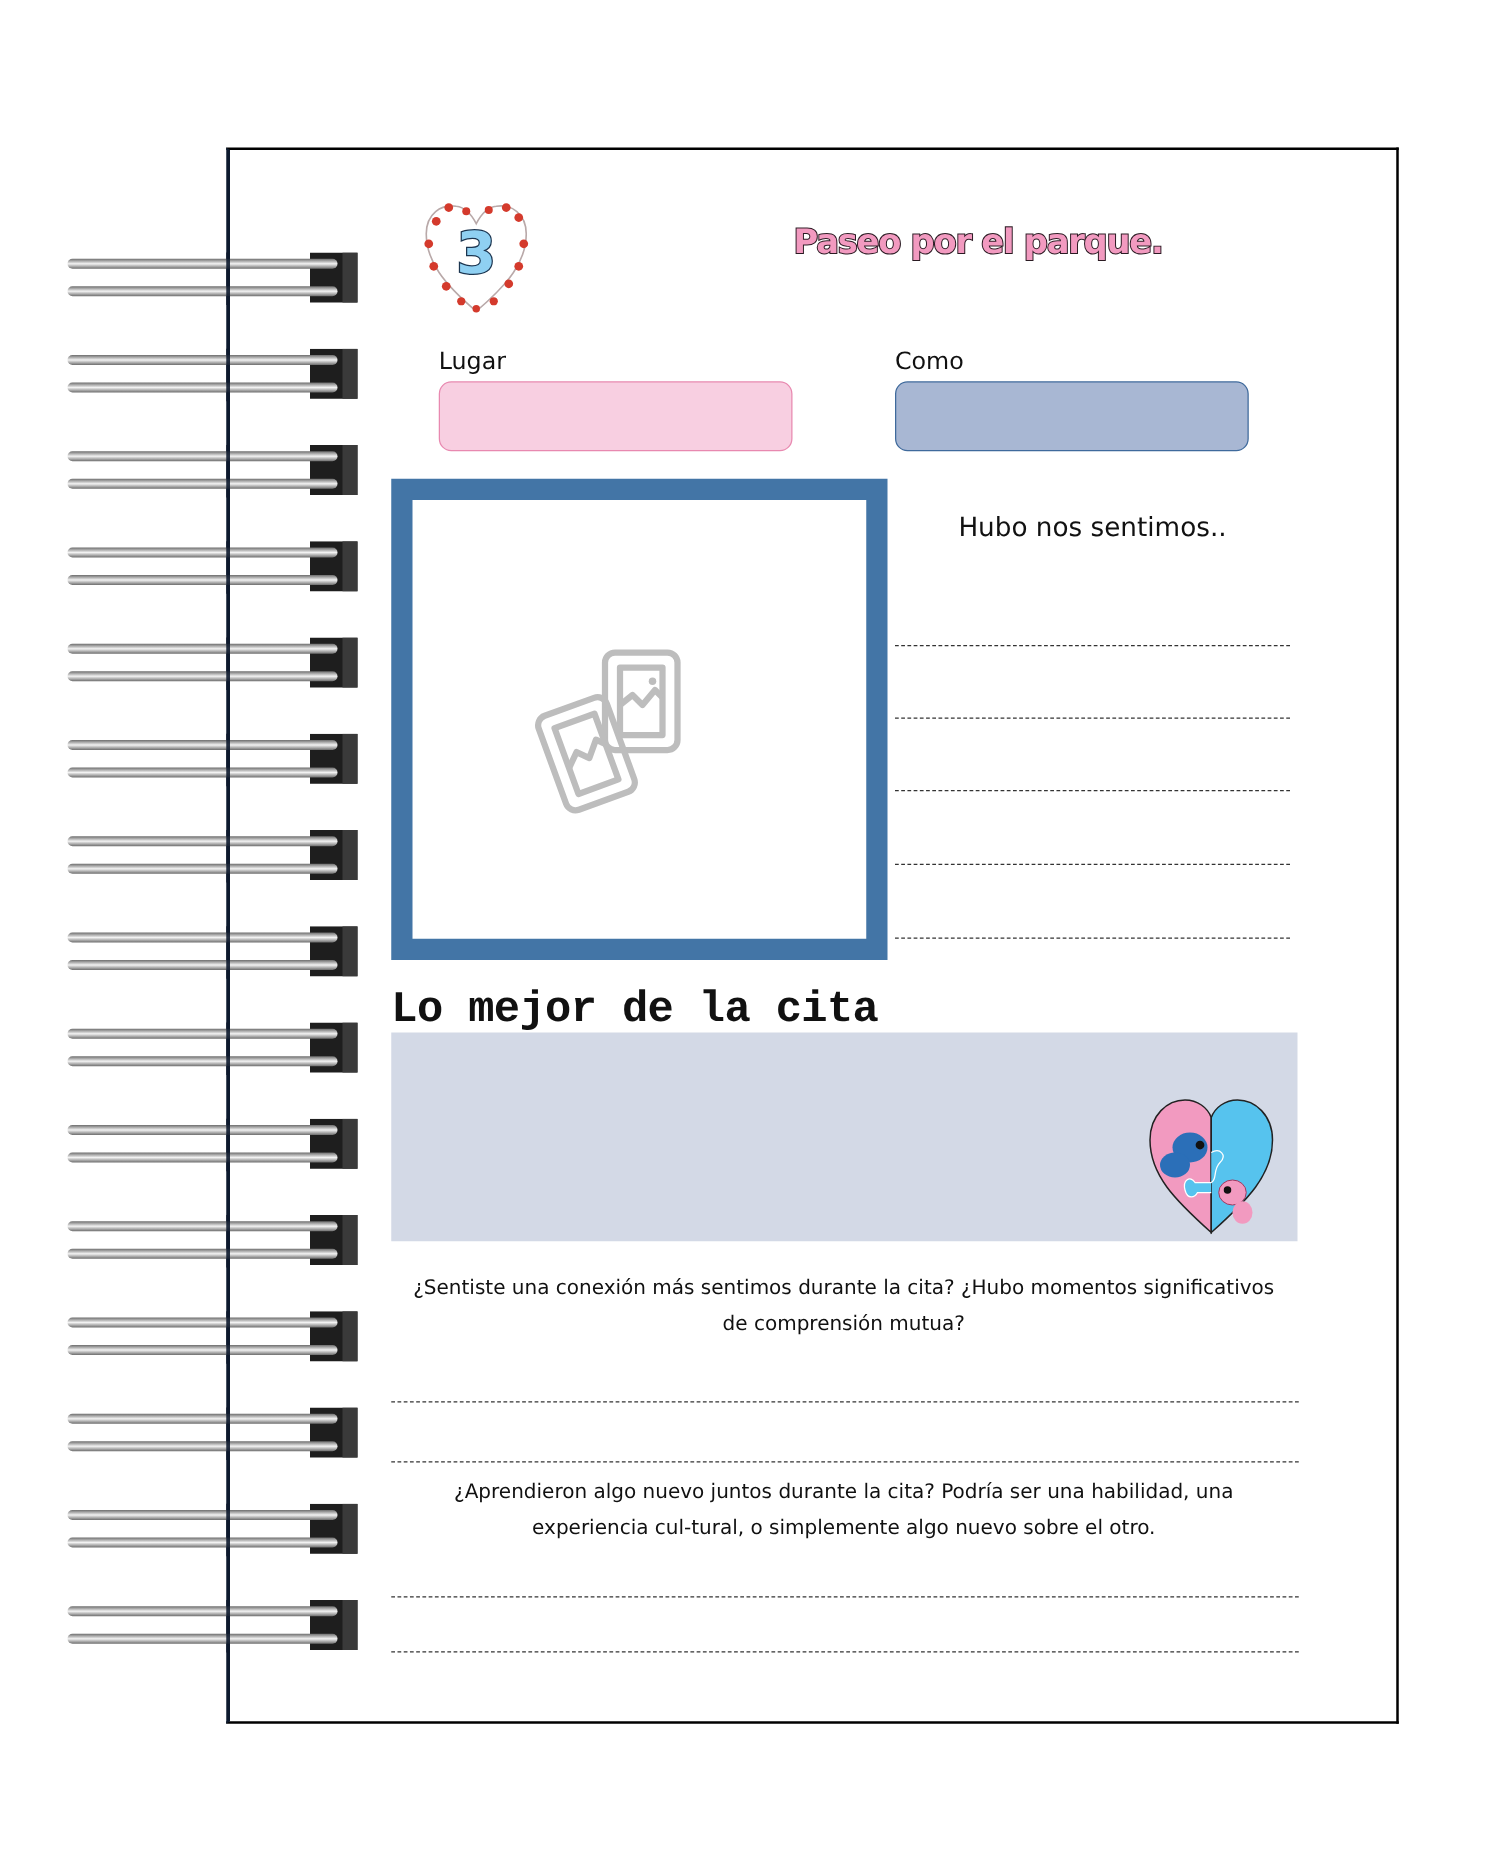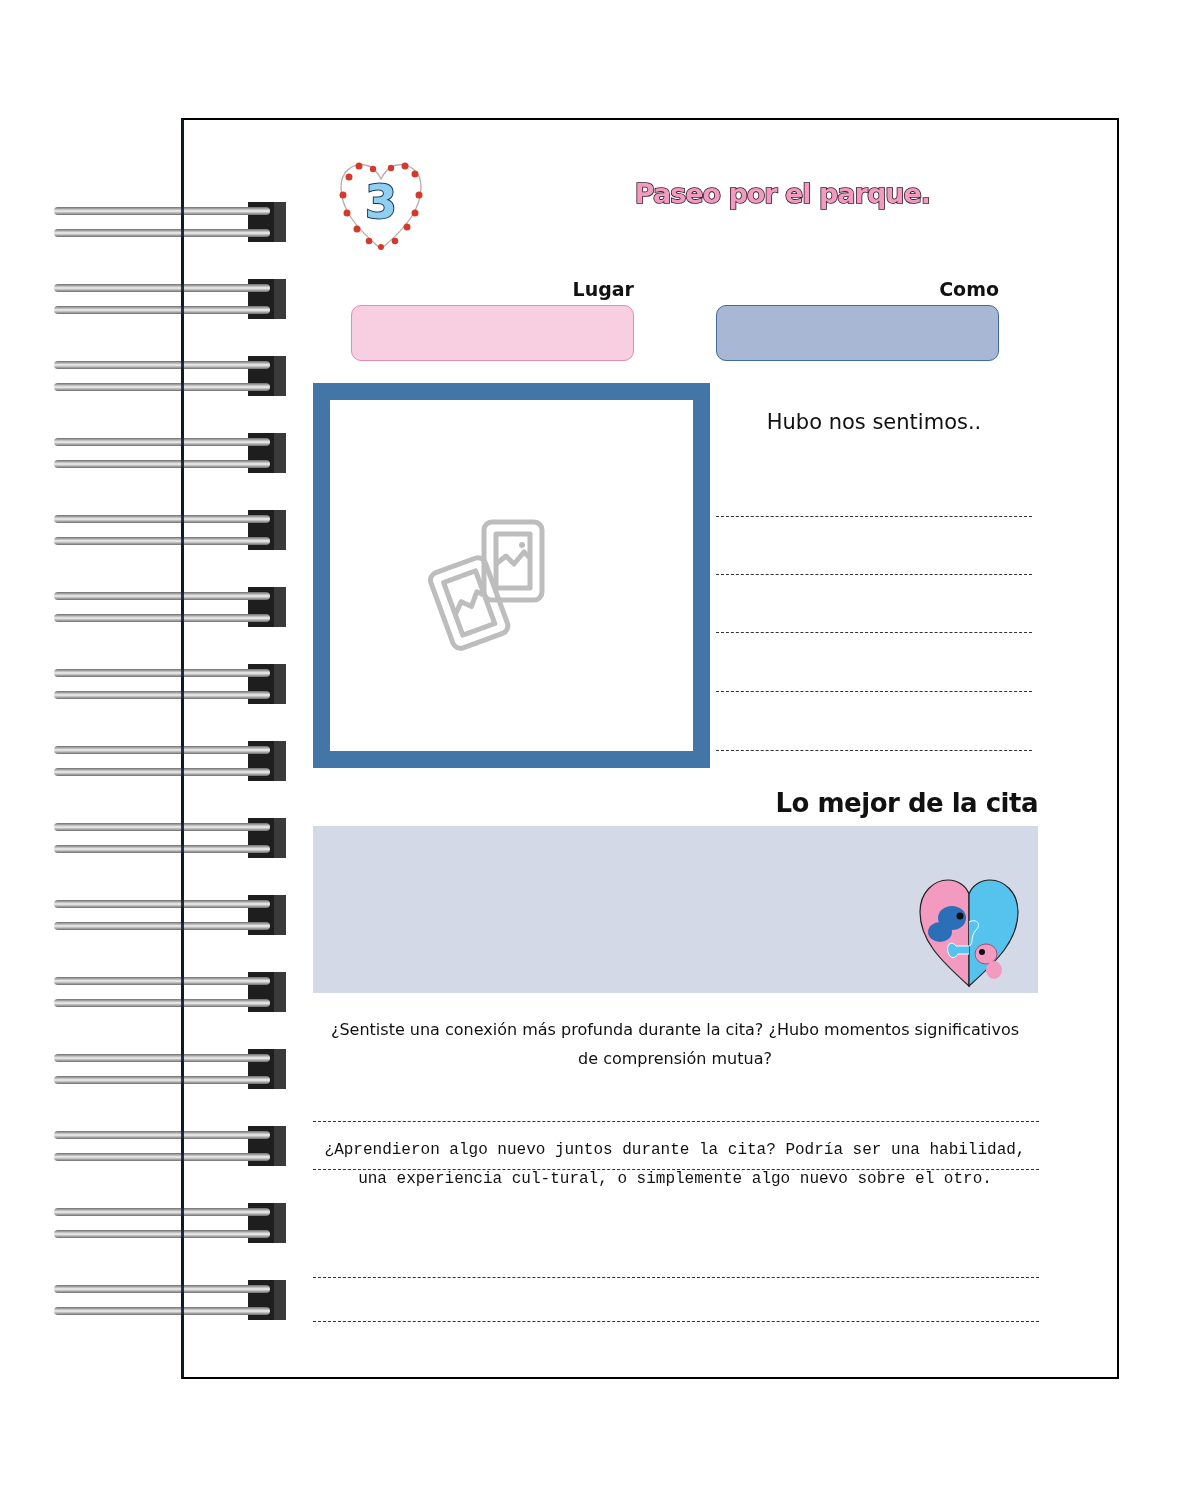--- a/index.html
+++ b/index.html
@@ -11,31 +11,31 @@
     position: absolute; left: 181px; top: 118px; width: 933px; height: 1257px;
     border: 2px solid #000; border-left: 3px solid #0d1a2e; background: #fff; box-sizing: content-box;
   }
   .abs { position: absolute; }
   .badge { left: 335px; top: 157px; width: 92px; height: 98px; }
   .title {
     left: 560px; top: 178px; width: 370px; text-align: right;
     font-family: "DejaVu Sans", sans-serif; font-weight: bold; font-size: 27px; letter-spacing: -1px;
     color: #f29ac0; -webkit-text-stroke: 1.6px #2a1a22; paint-order: stroke fill;
   }
-  .label { font-family: "DejaVu Sans", sans-serif; font-size: 19px; color: #111; text-align: right; font-weight: bold; }
+  .label { font-family: "DejaVu Sans", sans-serif; font-size: 19px; color: #111; text-align: left; }
   .field { border-radius: 10px; box-sizing: border-box; }
   .field-lugar { left: 351px; top: 305px; width: 283px; height: 56px; background: #f8cfe1; border: 1.5px solid #e889b0; }
   .field-fecha { left: 716px; top: 305px; width: 283px; height: 56px; background: #a8b7d3; border: 1.5px solid #3f6a9c; }
   .photo-frame {
     left: 313px; top: 383px; width: 397px; height: 385px; box-sizing: border-box;
     border: 17px solid #4375a6; background: #fff;
   }
   .feel-title { left: 716px; top: 410px; width: 316px; text-align: center; font-size: 21px; }
   .dash { border-top: 1.4px dashed #333; height: 0; }
-  .best-title { left: 313px; top: 788px; width: 725px; text-align: right; font-size: 26px; font-weight: bold; letter-spacing: -0.5px; }
+  .best-title { left: 313px; top: 788px; width: 725px; text-align: left; font-size: 35px; font-weight: bold; letter-spacing: -0.5px; font-family: Liberation Mono, monospace; }
   .best-box { left: 313px; top: 826px; width: 725px; height: 167px; background: #d3d9e6; }
   .q { font-size: 16px; text-align: center; line-height: 29px; color: #111; }
   .ring { position: absolute; left: 52px; width: 240px; height: 42px; }
 </style>
 </head>
 <body>
 
 <div class="page"></div>
 
 <div id="rings">
@@ -314,19 +314,19 @@
     <path d="M53 48 C60 44 66 50 60 56 C54 62 58 70 53 72 L40 72 C36 66 30 70 32 78 C34 86 40 84 42 80 L53 80" fill="#56c3ee" stroke="#fff" stroke-width="1"></path>
     <ellipse cx="36" cy="44" rx="14" ry="12" fill="#2b6fb8"></ellipse>
     <ellipse cx="24" cy="58" rx="12" ry="10" fill="#2b6fb8"></ellipse>
     <circle cx="44" cy="42" r="3.5" fill="#111"></circle>
     <ellipse cx="70" cy="80" rx="11" ry="10" fill="#f29ac0" stroke="#a0385f" stroke-width="0.8"></ellipse>
     <ellipse cx="78" cy="96" rx="8" ry="9" fill="#f29ac0"></ellipse>
     <circle cx="66" cy="78" r="3" fill="#111"></circle>
   </svg>
 </div>
 
-<div class="abs q" style="left:320px;top:1015px;width:710px;">¿Sentiste una conexión más profunda durante la cita? ¿Hubo momentos significativos de comprensión mutua?</div>
+<div class="abs q" style="left:320px;top:1015px;width:710px;">¿Sentiste una conexión más sentimos durante la cita? ¿Hubo momentos significativos de comprensión mutua?</div>
 <div class="abs dash" style="left:313px;top:1121px;width:726px;"></div>
 <div class="abs dash" style="left:313px;top:1169px;width:726px;"></div>
 
-<div class="abs q" style="left:320px;top:1136px;width:710px;font-family:Liberation Mono, monospace;">¿Aprendieron algo nuevo juntos durante la cita? Podría ser una habilidad, una experiencia cul-tural, o simplemente algo nuevo sobre el otro.</div>
+<div class="abs q" style="left:320px;top:1178px;width:710px;">¿Aprendieron algo nuevo juntos durante la cita? Podría ser una habilidad, una experiencia cul-tural, o simplemente algo nuevo sobre el otro.</div>
 <div class="abs dash" style="left:313px;top:1277px;width:726px;"></div>
 <div class="abs dash" style="left:313px;top:1321px;width:726px;"></div>
 
 </body></html>

